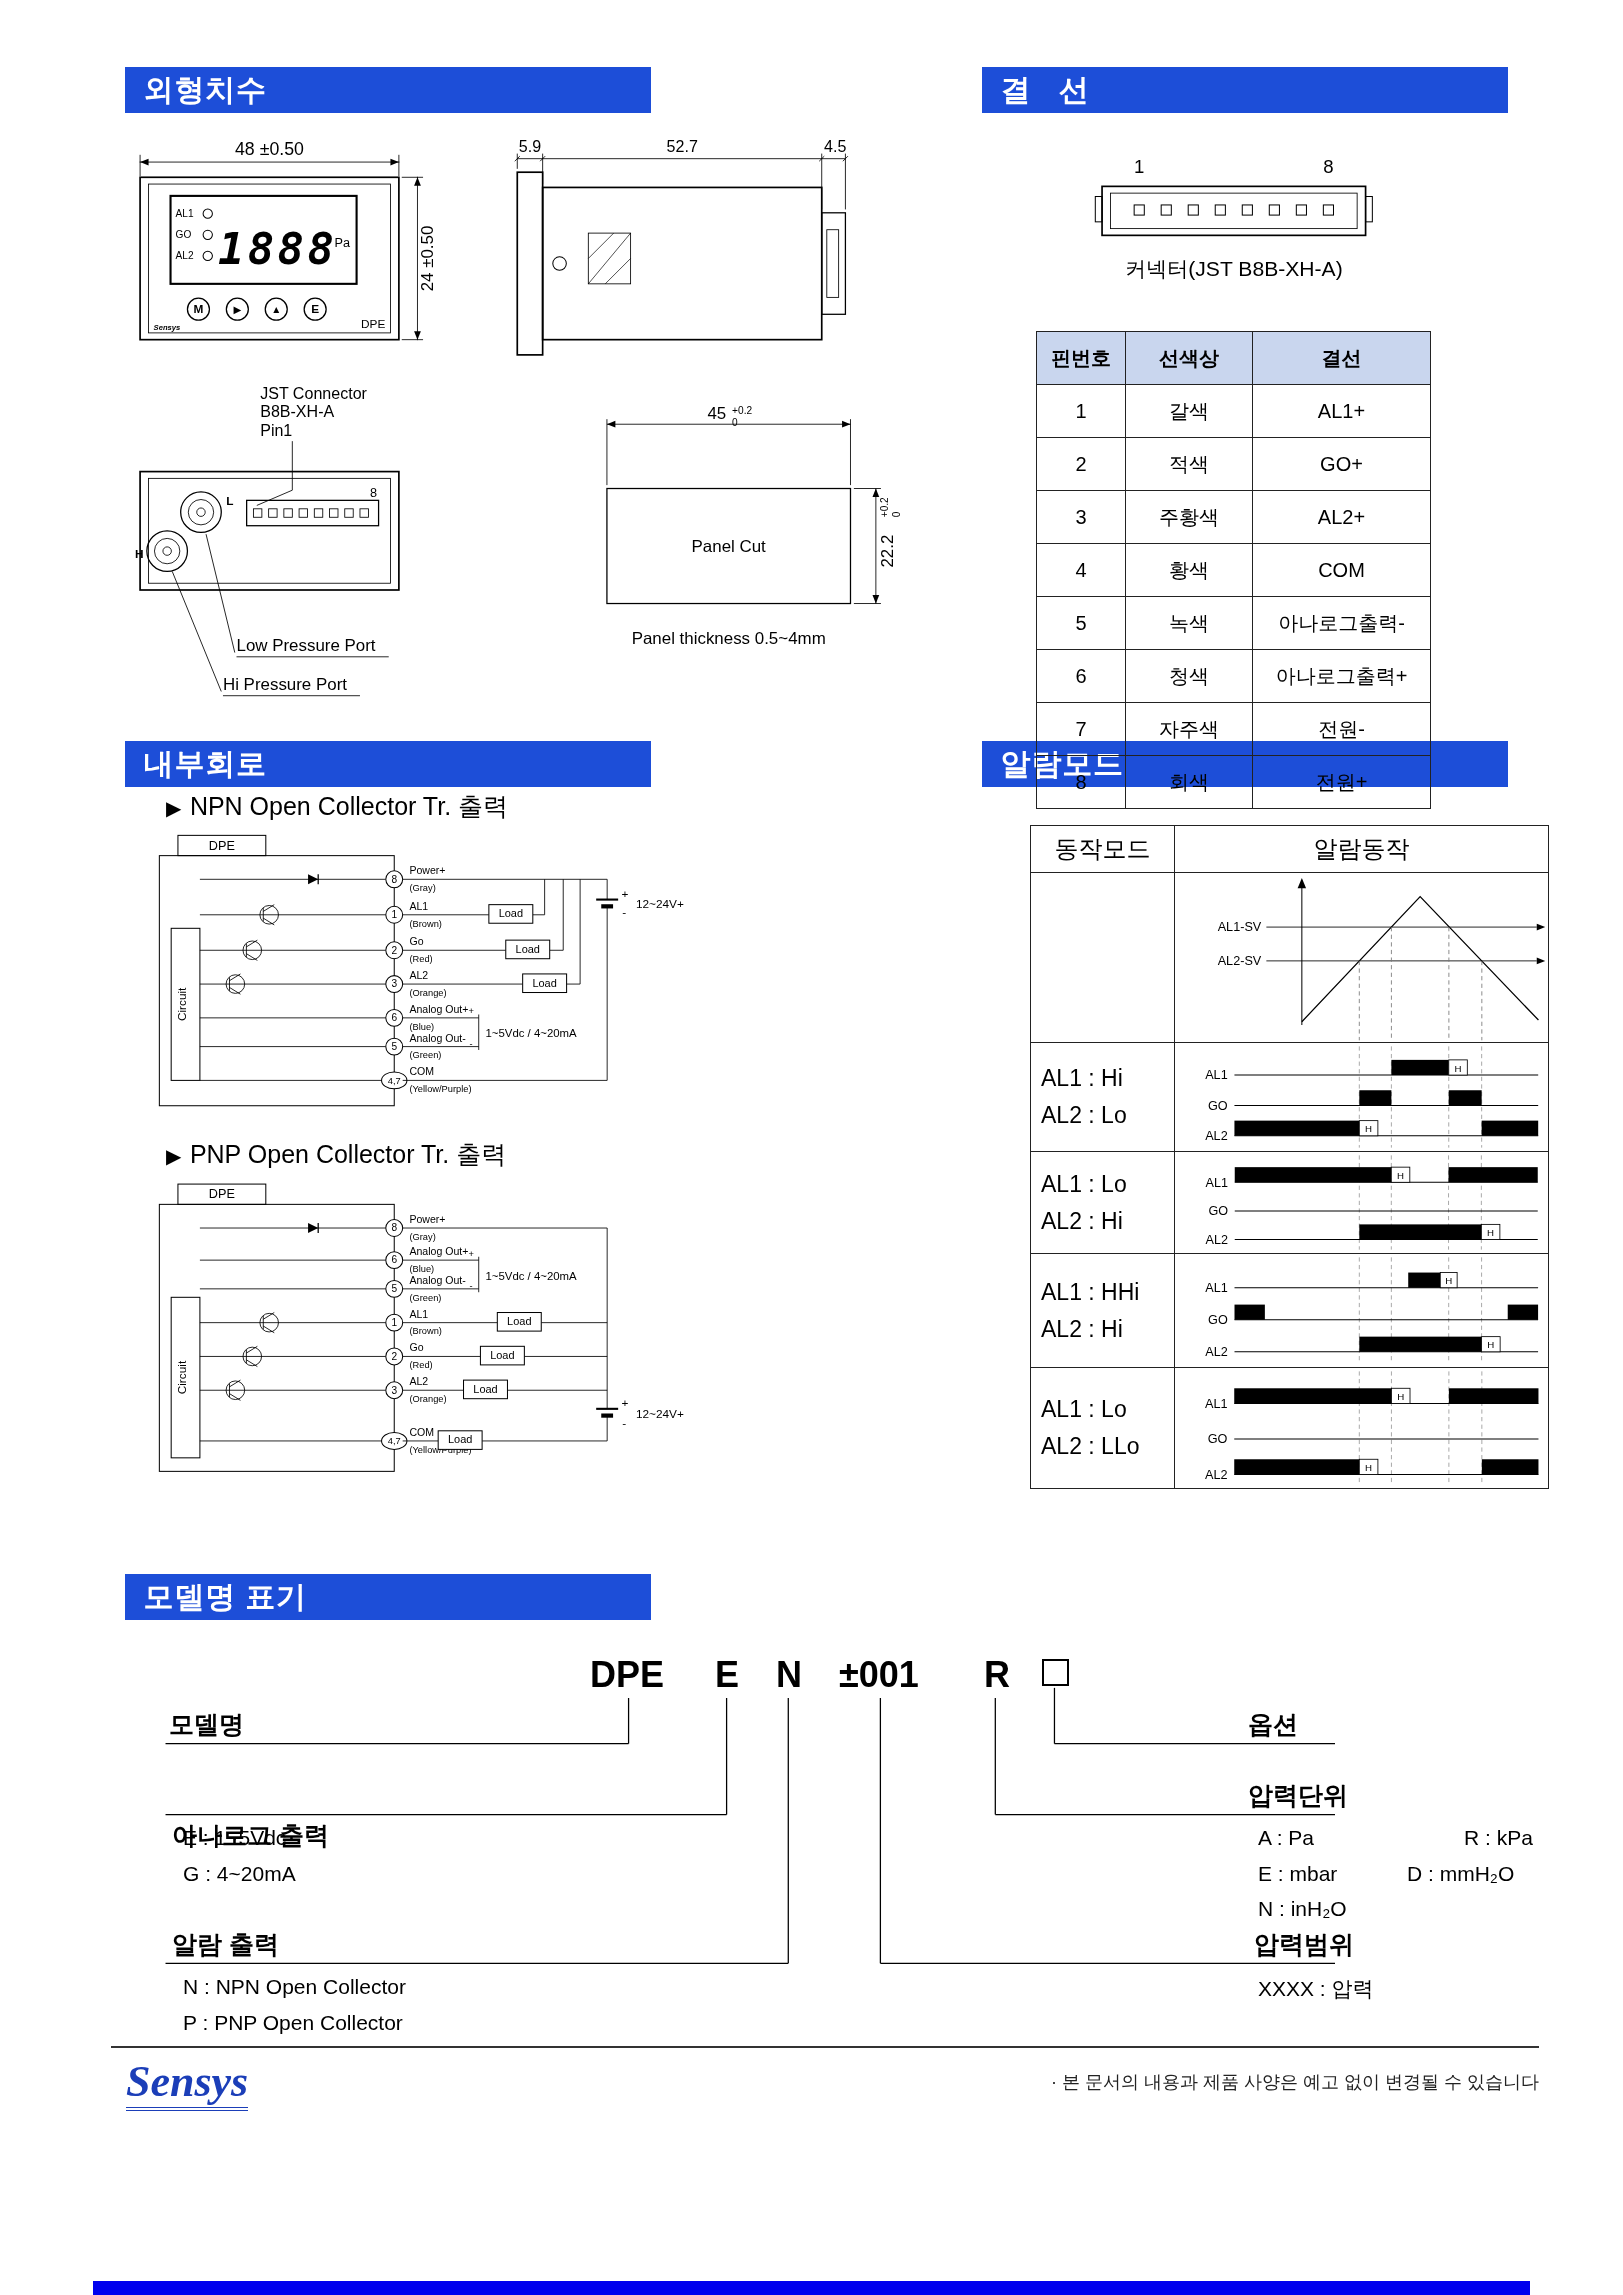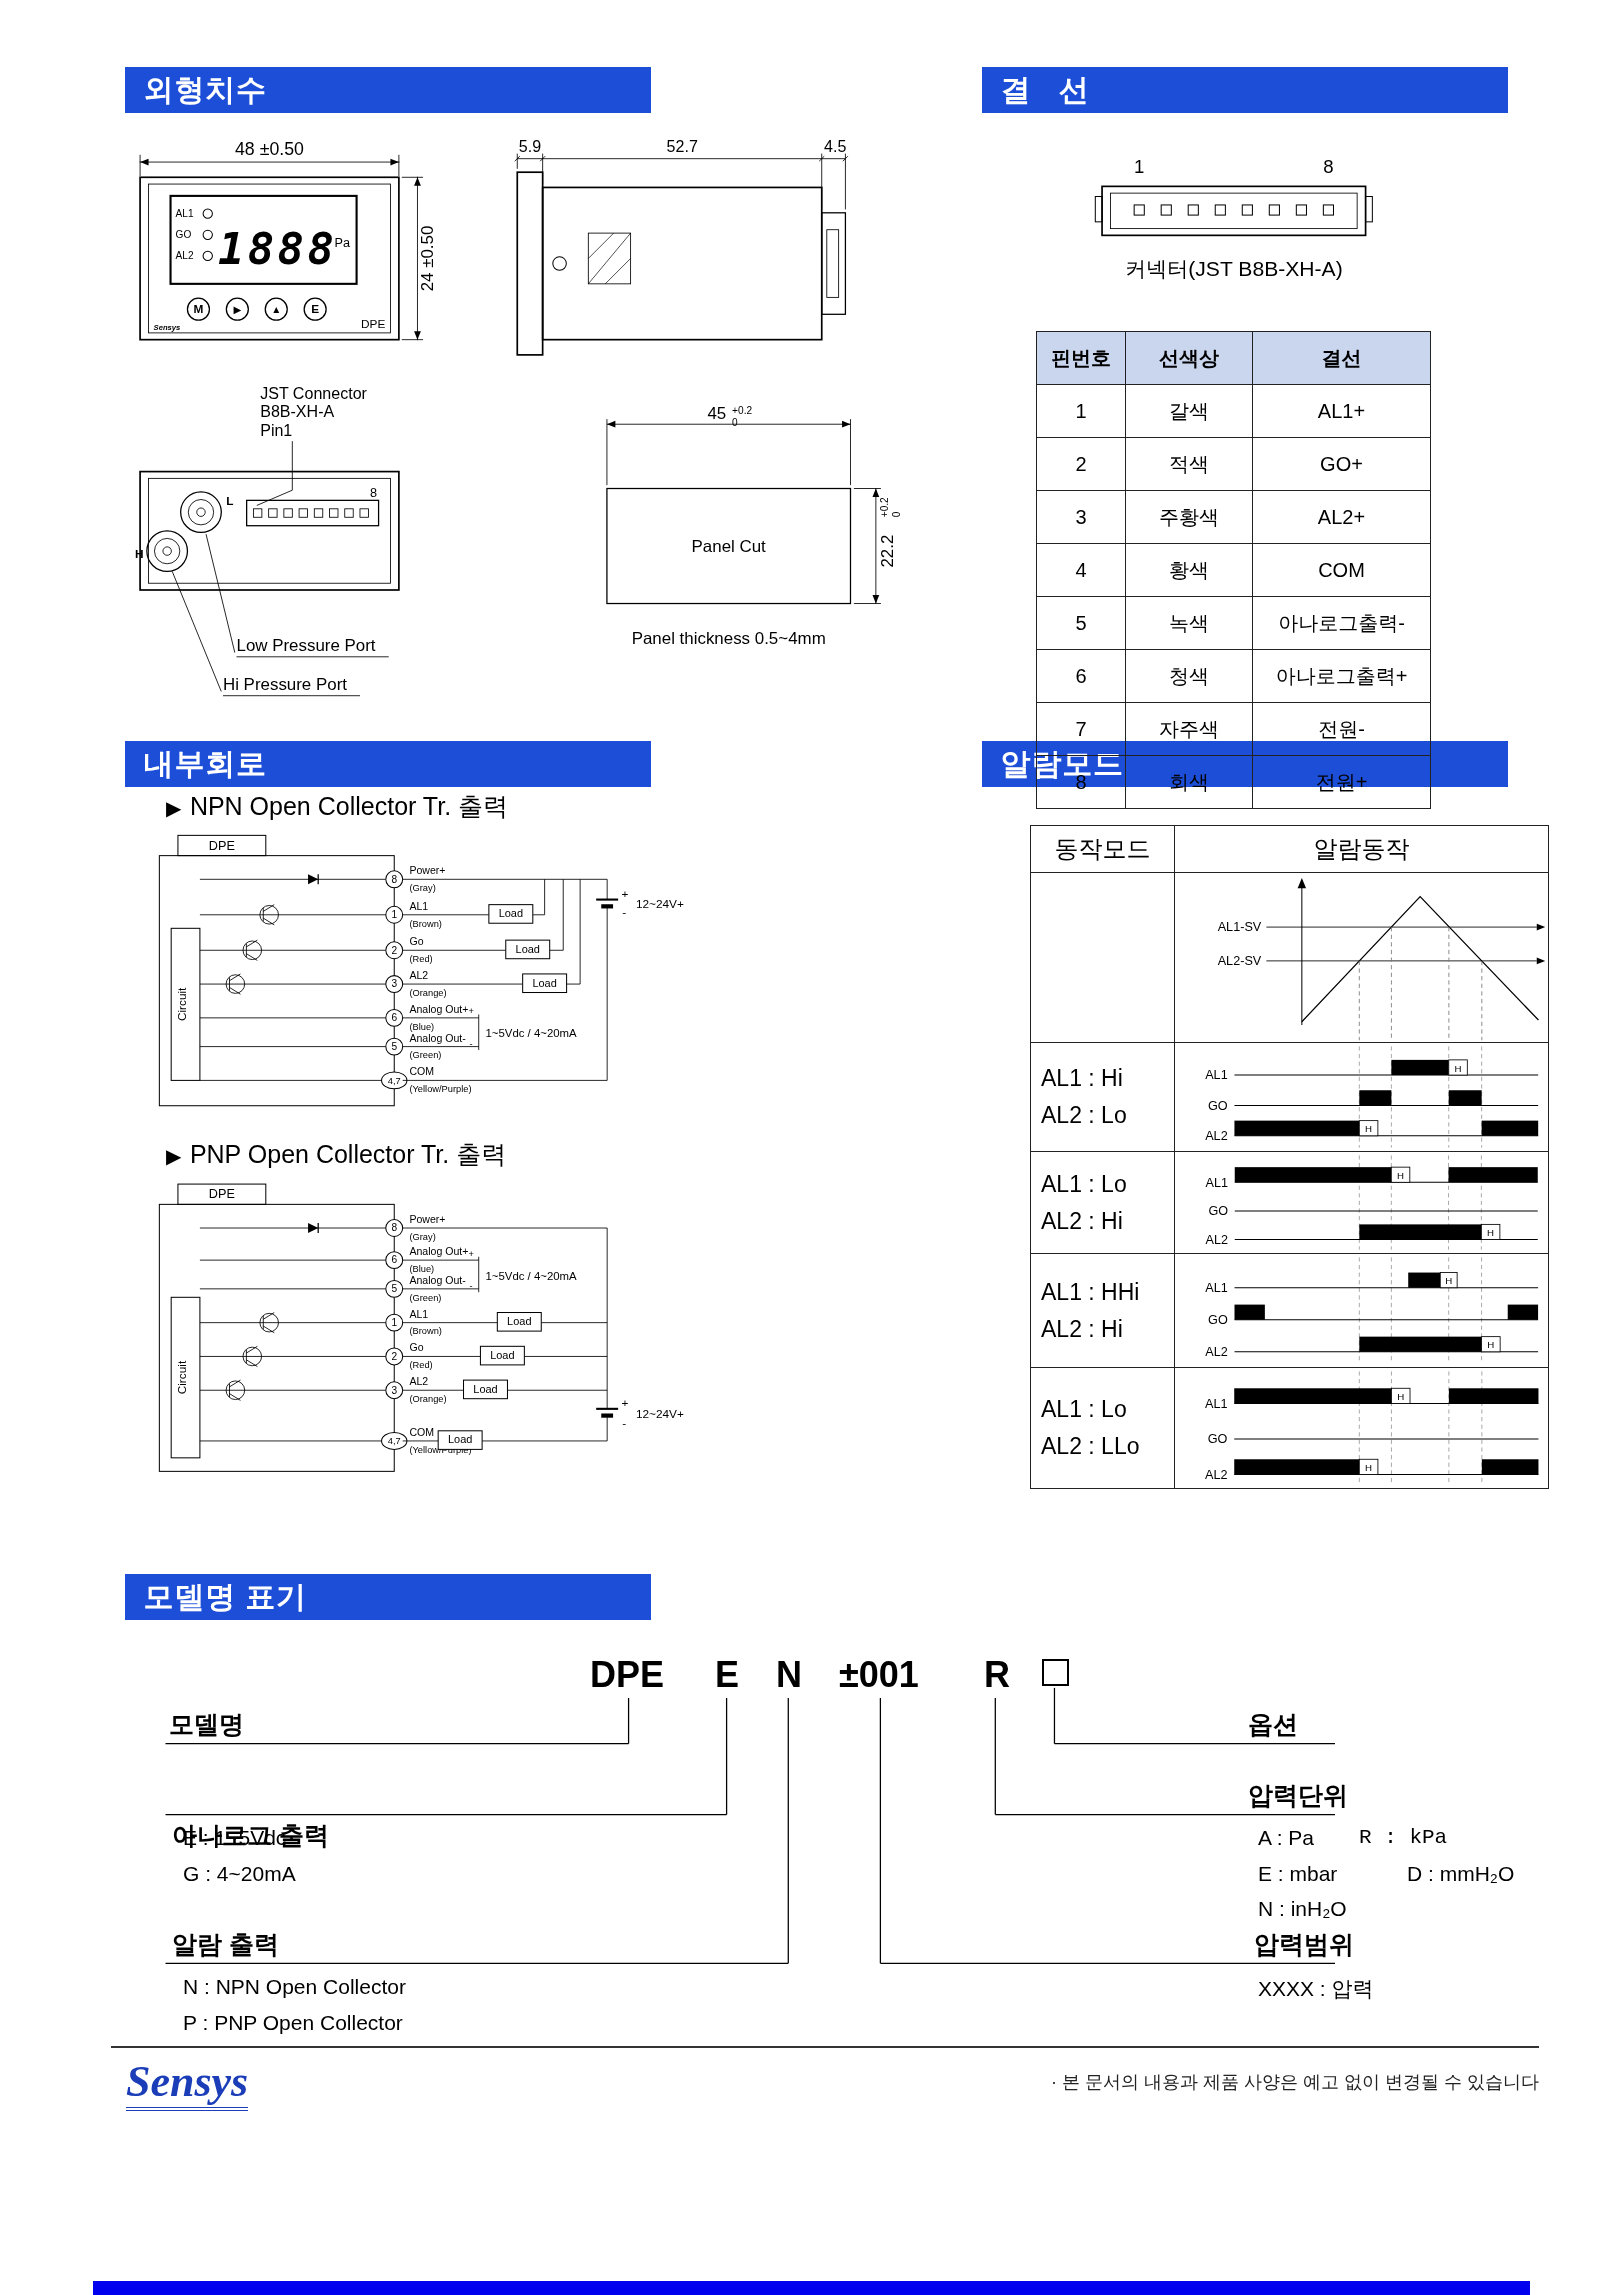--- a/index.html
+++ b/index.html
@@ -696,21 +696,21 @@
 <div class="m-title" style="left:1248px; top:1708px;">옵션</div>
 
 <div class="m-title" style="left:172px; top:1779px;margin-top:40px;">아나로그 출력</div>
 <div class="m-item" style="left:183px; top:1826px;">E : 1~5Vdc</div>
 <div class="m-item" style="left:183px; top:1862px;">G : 4~20mA</div>
 
 <div class="m-title" style="left:1248px; top:1779px;">압력단위</div>
 <div class="m-item" style="left:1258px; top:1826px;">A : Pa</div>
 <div class="m-item" style="left:1258px; top:1862px;">E : mbar</div>
 <div class="m-item" style="left:1258px; top:1897px;">N : inH₂O</div>
-<div class="m-item" style="left:1359px; top:1826px;font-family:Liberation Mono, monospace;">R : kPa</div>
+<div class="m-item" style="left:1464px; top:1826px;">R : kPa</div>
 <div class="m-item" style="left:1407px; top:1862px;">D : mmH₂O</div>
 
 <div class="m-title" style="left:172px; top:1928px;">알람 출력</div>
 <div class="m-item" style="left:183px; top:1975px;">N : NPN Open Collector</div>
 <div class="m-item" style="left:183px; top:2011px;">P : PNP Open Collector</div>
 
 <div class="m-title" style="left:1248px; top:1928px;margin-left:6px;">압력범위</div>
 <div class="m-item" style="left:1258px; top:1975px;">XXXX : 압력</div>
 
 <div class="footer-rule"></div>

